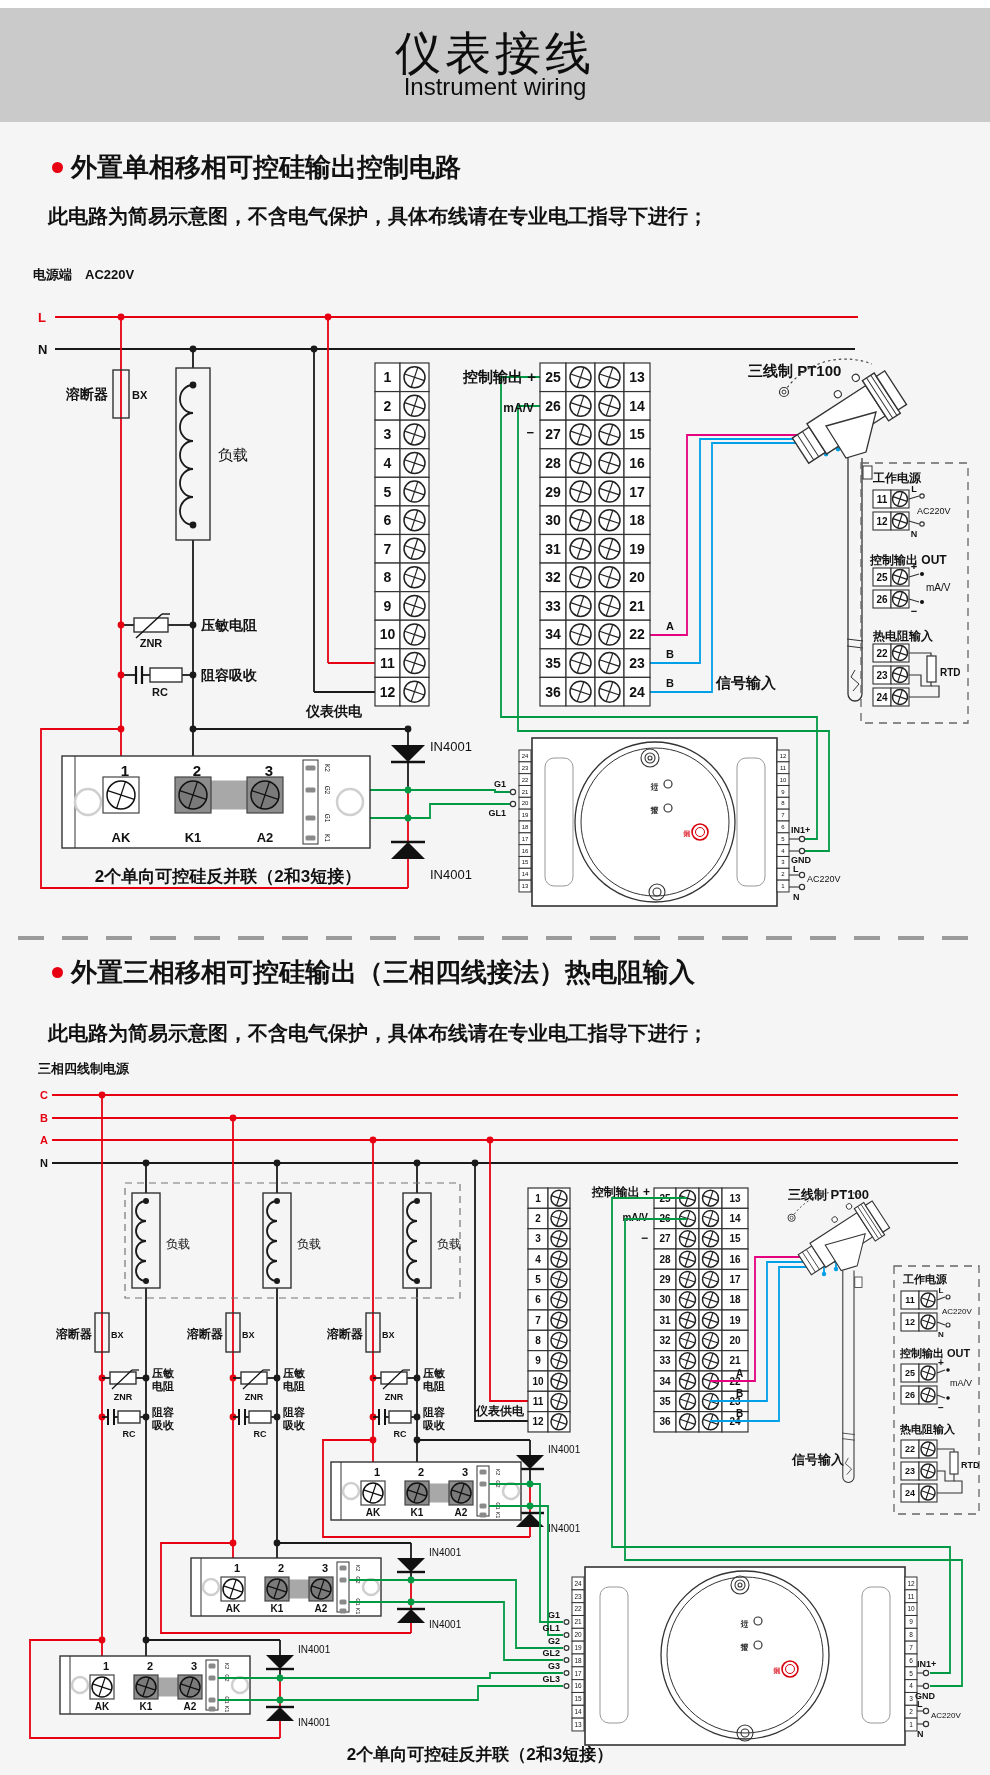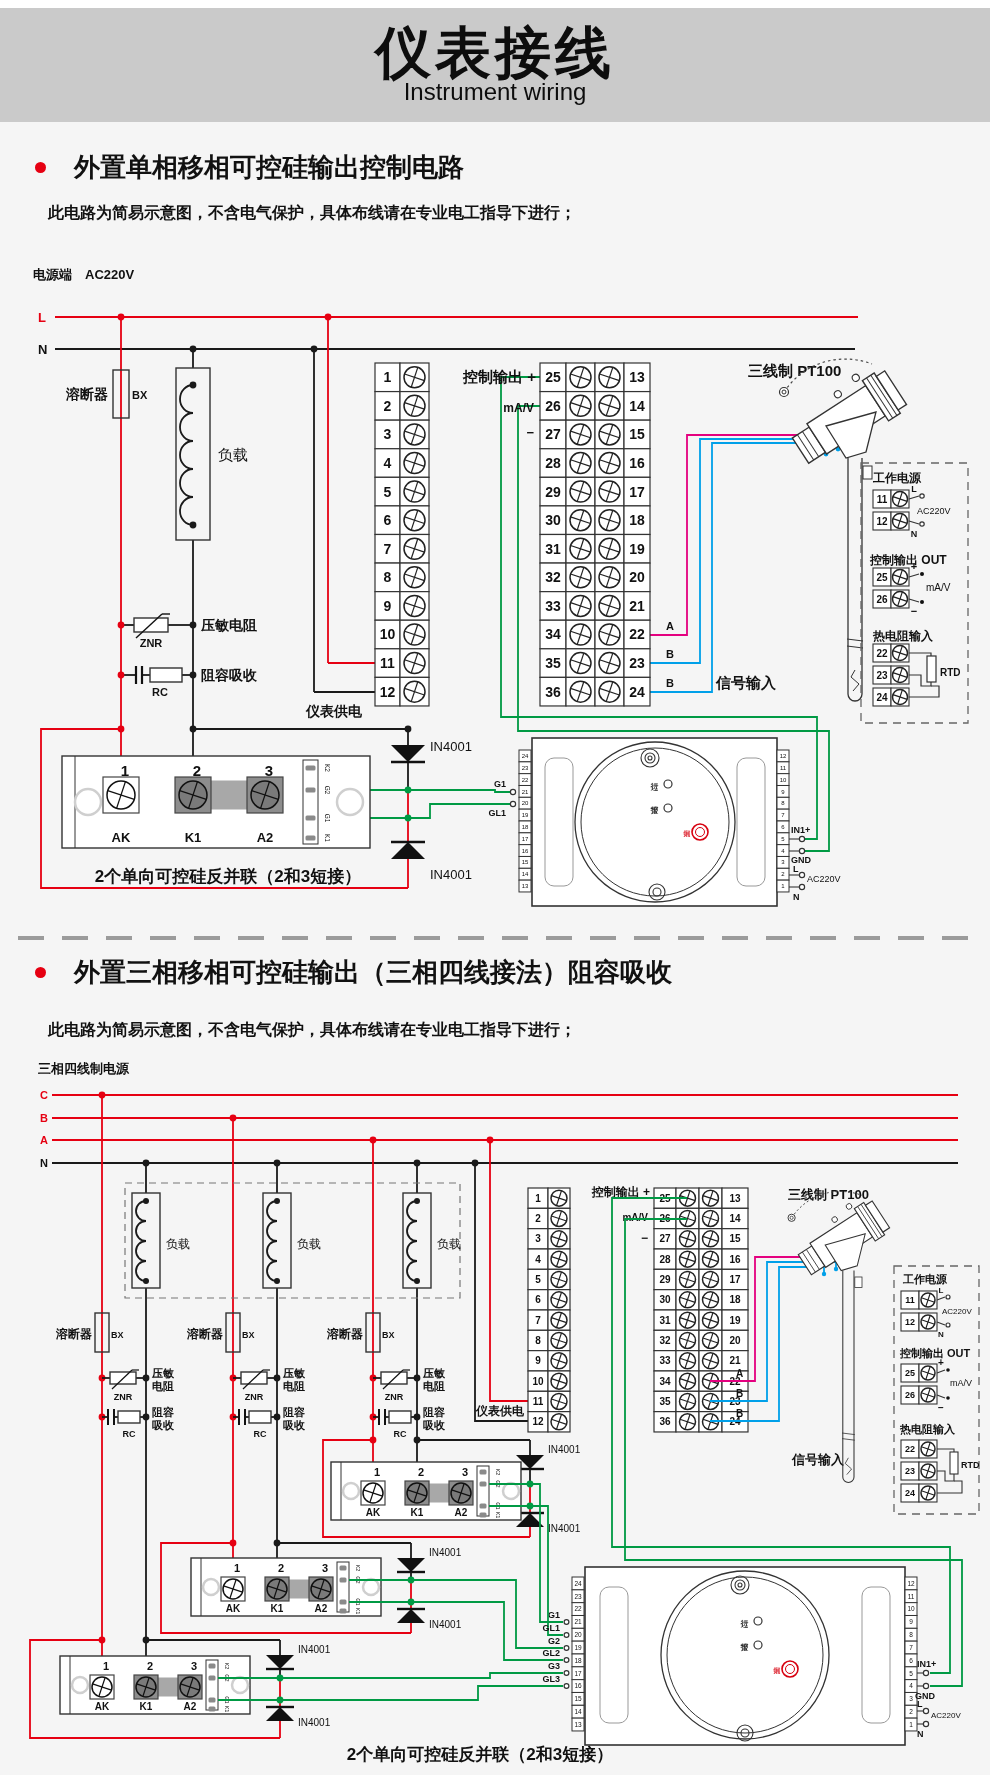--- a/index.html
+++ b/index.html
@@ -1,24 +1,24 @@
 <!DOCTYPE html>
 <html><head>
 <meta charset="utf-8">
 <style>
   html,body{margin:0;padding:0;background:#ffffff;}
   .page{position:relative;width:990px;height:1775px;background:#f5f5f5;font-family:"Liberation Sans","DejaVu Sans",sans-serif;overflow:hidden;}
   .topstrip{position:absolute;top:0;left:0;width:100%;height:8px;background:#ffffff;}
   .band{position:absolute;top:8px;left:0;width:100%;height:114px;background:#cacaca;display:flex;flex-direction:column;align-items:center;justify-content:center;}
-  .band .title{font-size:56px;font-weight:bold;color:#0d0d0d;letter-spacing:4px;line-height:1.05;}
+  .band .title{font-size:46px;font-weight:normal;color:#0d0d0d;letter-spacing:4px;line-height:1.05;}
   .band .subtitle{font-size:24px;color:#0d0d0d;margin-top:-4px;}
-  .heading{position:absolute;left:35px;display:flex;align-items:center;gap:28px;font-size:26px;font-weight:bold;color:#111;}
+  .heading{position:absolute;left:52px;display:flex;align-items:center;gap:8px;font-size:26px;font-weight:bold;color:#111;}
   #h1{top:150px;} #h2{top:955px;}
   .heading .bullet{width:11px;height:11px;border-radius:50%;background:#e60012;flex:0 0 auto;}
-  .note{position:absolute;left:48px;font-size:16px;font-weight:bold;color:#111;}
+  .note{position:absolute;left:48px;font-size:20px;font-weight:bold;color:#111;}
   #note1{top:203px;} #note2{top:1020px;}
   .divider{position:absolute;top:936px;left:18px;width:954px;height:4px;
     background:repeating-linear-gradient(90deg,#9b9b9b 0 26px,transparent 26px 44px);}
   svg{position:absolute;left:0;}
   #svg1{top:246px;} #svg2{top:1055px;}
   svg text{font-family:"Liberation Sans","DejaVu Sans",sans-serif;}
 </style>
 </head>
 <body>
 
@@ -543,21 +543,21 @@
         <polyline points="909,429 921,429 921,440 931,440 931,436" fill="none" stroke="#333" stroke-width="1.2"></polyline>
         <polyline points="909,451 939,451 939,440 931,440" fill="none" stroke="#333" stroke-width="1.2"></polyline>
         <text x="940" y="430" font-size="10" text-anchor="start" fill="#111" font-weight="bold">RTD</text>
       </g>
     </svg>
 
   <div class="divider"></div>
 
   <div class="heading" id="h2">
     <span class="bullet"></span>
-    <span>外置三相移相可控硅输出（三相四线接法）阻容吸收</span>
+    <span>外置三相移相可控硅输出（三相四线接法）热电阻输入</span>
   </div>
   <div class="note" id="note2">此电路为简易示意图，不含电气保护，具体布线请在专业电工指导下进行；</div>
 
   <svg id="svg2" width="990" height="720" viewBox="0 0 990 720">
       <text x="38" y="18" font-size="13" text-anchor="start" fill="#111" font-weight="bold">三相四线制电源</text>
       <line x1="52" y1="40" x2="958" y2="40" stroke="#e60012" stroke-width="2"></line>
       <line x1="52" y1="63" x2="958" y2="63" stroke="#e60012" stroke-width="2"></line>
       <line x1="52" y1="85" x2="958" y2="85" stroke="#e60012" stroke-width="2"></line>
       <line x1="52" y1="108" x2="958" y2="108" stroke="#1a1a1a" stroke-width="2"></line>
       <text x="40" y="44" font-size="11" text-anchor="start" fill="#e60012" font-weight="bold">C</text>

